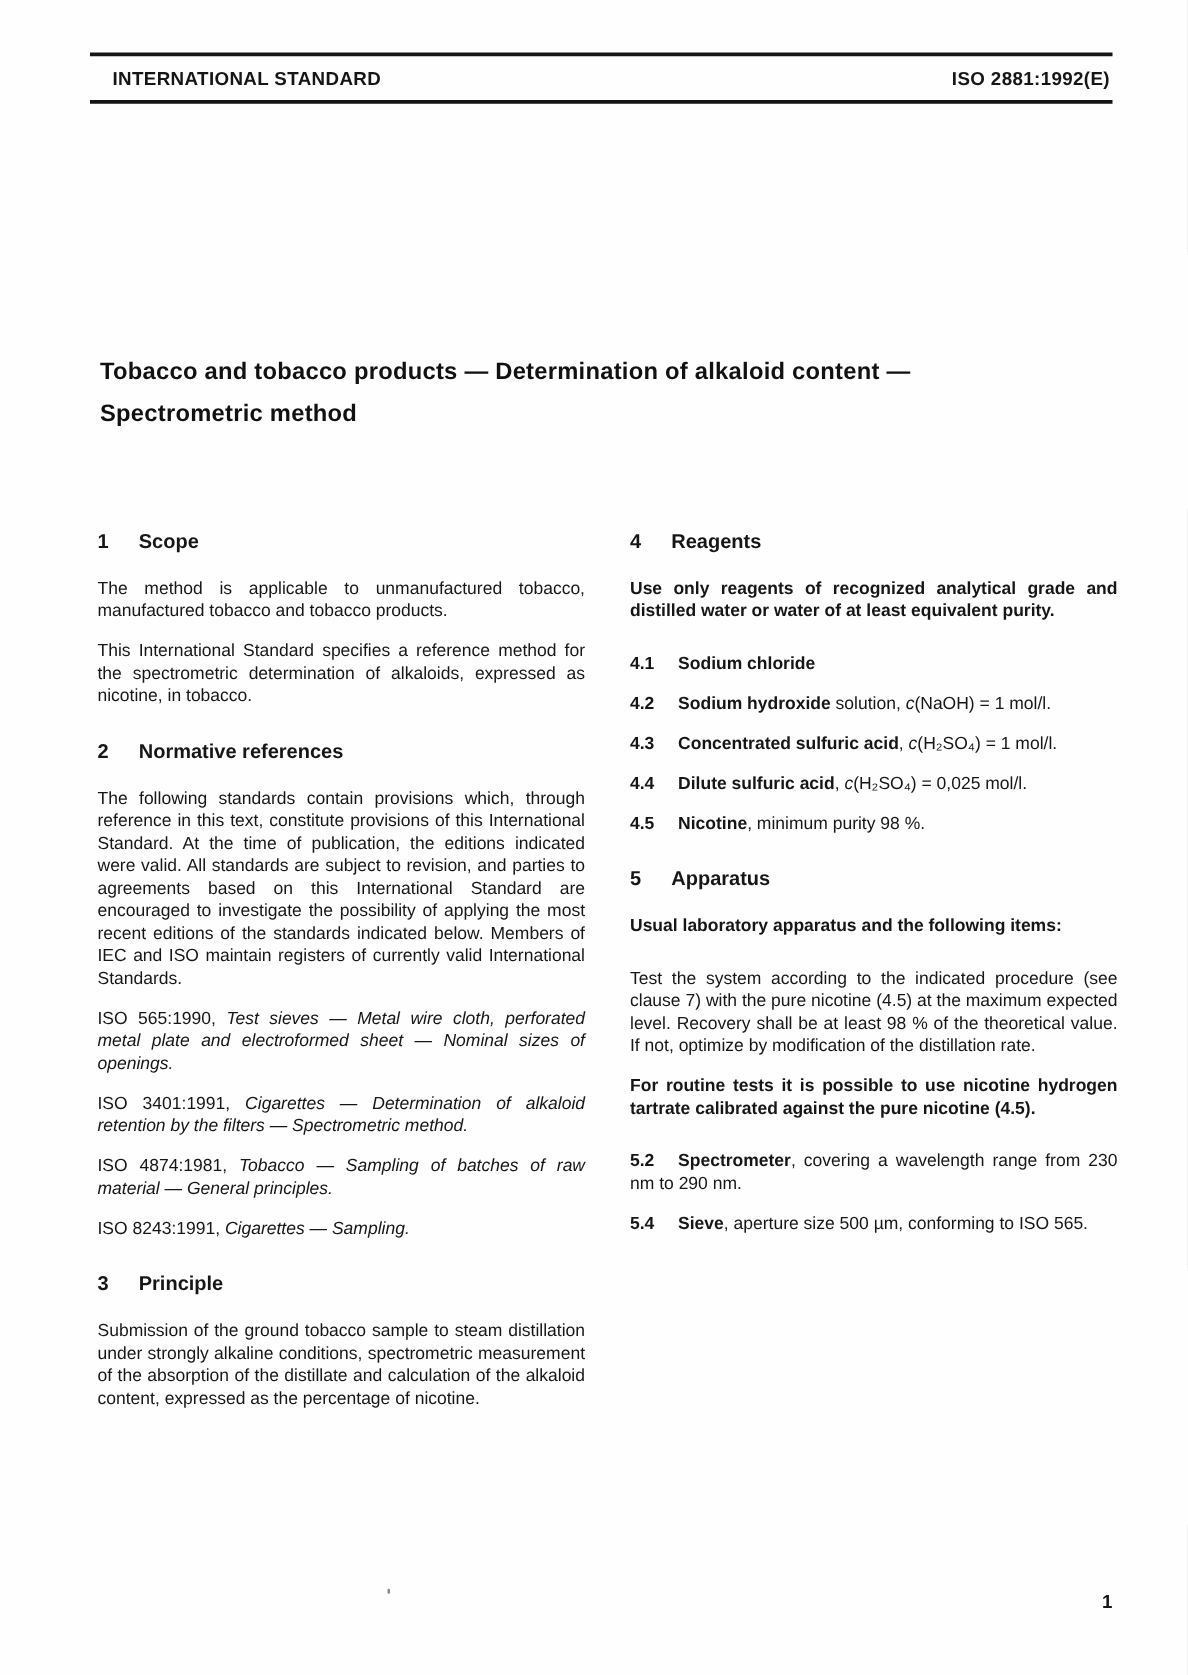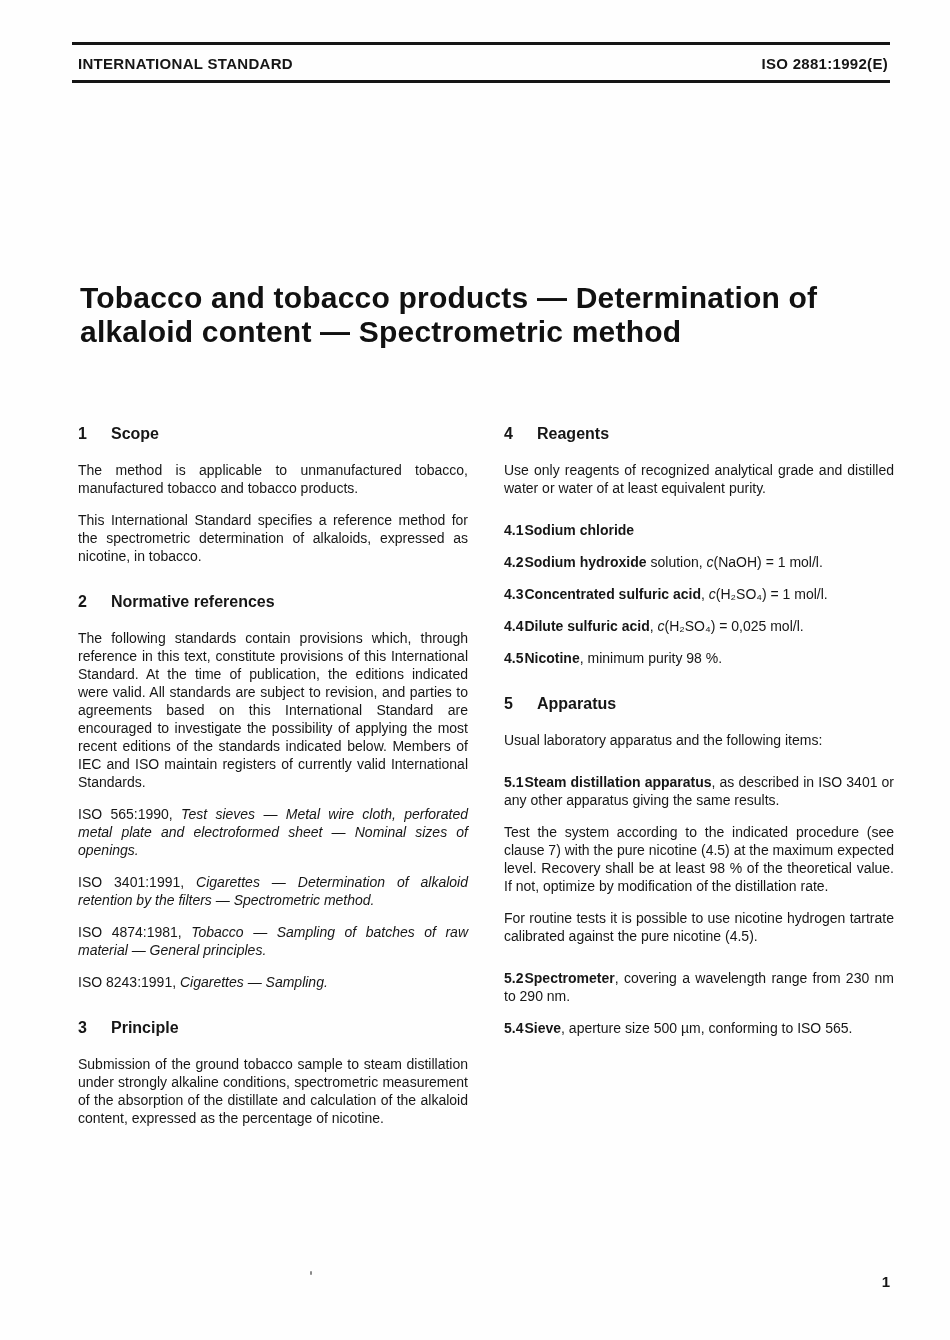--- a/index.html
+++ b/index.html
@@ -7,49 +7,49 @@
   body { font-family:"Liberation Sans", sans-serif; color:#161616; }
   .page {
     position:relative; width:950px; height:1340px; margin:0 auto;
     background:#fefefe; overflow:hidden;
   }
   
   .hdr { position:absolute; left:72px; top:42px; width:818px; }
   .rule-top { height:3px; background:#151515; }
   .hdr-row {
     display:flex; justify-content:space-between; align-items:baseline;
-    padding:10px 2px 8px 6px; font-weight:bold; font-size:15px; letter-spacing:0.3px;
+    padding:10px 2px 8px 6px; font-weight:bold; font-size:15px; letter-spacing:0.3px;margin-left:12px;
   }
   .rule-bot { height:2.5px; background:#151515; }
   
   .doc-title {
     position:absolute; left:80px; top:281px; width:770px;
-    font-size:30px; font-weight:bold; line-height:34px; letter-spacing:0.2px;
+    font-size:19px; font-weight:bold; line-height:34px; letter-spacing:0.2px;
     color:#111;
   }
   
   .columns {
     position:absolute; left:78px; top:424px; width:816px;
     display:flex; gap:36px;
   }
   .col { width:390px; font-size:14px; line-height:18px; text-align:justify; }
   .sec-h {
     font-size:16px; line-height:20px; font-weight:bold;
     margin:27px 0 17px; display:flex; text-align:left;
   }
   .sec-h .sec-num { flex:0 0 33px; }
   .col .sec-h:first-child { margin-top:0; }
   .col p { margin:0 0 14px; }
   .ref { margin:0 0 15px; }
   .ref .ref-title { font-style:italic; }
   .item { margin:0 0 23px; }
-  .item .inum { font-weight:bold; margin-right:1px; }
+  .item .inum { font-weight:bold; margin-right:19px; }
   .item .term { font-weight:bold; }
   .item .varsym { font-style:italic; }
-  .intro-gap { margin-bottom:24px !important; }
+  .intro-gap { margin-bottom:24px !important;font-weight:bold; }
   
   .page-number {
     position:absolute; right:60px; bottom:50px;
     font-size:15px; font-weight:bold;
   }
   .speck {
     position:absolute; left:310px; top:1271px; width:2px; height:4px;
     background:#8a8a8a; border-radius:1px;
   }
 </style>
@@ -112,21 +112,20 @@
       <p class="item"><span class="inum">4.3</span><span class="term">Concentrated sulfuric acid</span><span>, </span><span class="varsym">c</span><span>(H₂SO₄) = 1 mol/l.</span></p>
       <p class="item"><span class="inum">4.4</span><span class="term">Dilute sulfuric acid</span><span>, </span><span class="varsym">c</span><span>(H₂SO₄) = 0,025 mol/l.</span></p>
       <p class="item"><span class="inum">4.5</span><span class="term">Nicotine</span><span>, minimum purity 98 %.</span><span class="varsym"></span><span></span></p>
 
       <div class="sec-h">
         <span class="sec-num">5</span>
         <span>Apparatus</span>
       </div>
       <p class="intro-gap">Usual laboratory apparatus and the following items:</p>
 
-      <p class="item" style="margin-bottom:14px"><span class="inum">5.1</span><span class="term">Steam distillation apparatus</span><span>, as described in ISO 3401 or any other apparatus giving the same results.</span></p>
       <p>Test the system according to the indicated procedure (see clause 7) with the pure nicotine (4.5) at the maximum expected level. Recovery shall be at least 98 % of the theoretical value. If not, optimize by modification of the distillation rate.</p>
       <p class="intro-gap">For routine tests it is possible to use nicotine hydrogen tartrate calibrated against the pure nicotine (4.5).</p>
 
       <p class="item"><span class="inum">5.2</span><span class="term">Spectrometer</span><span>, covering a wavelength range from 230 nm to 290 nm.</span></p>
       <p class="item"><span class="inum">5.4</span><span class="term">Sieve</span><span>, aperture size 500 µm, conforming to ISO 565.</span></p>
 
     </div>
   </div>
 
   <div class="speck"></div>

